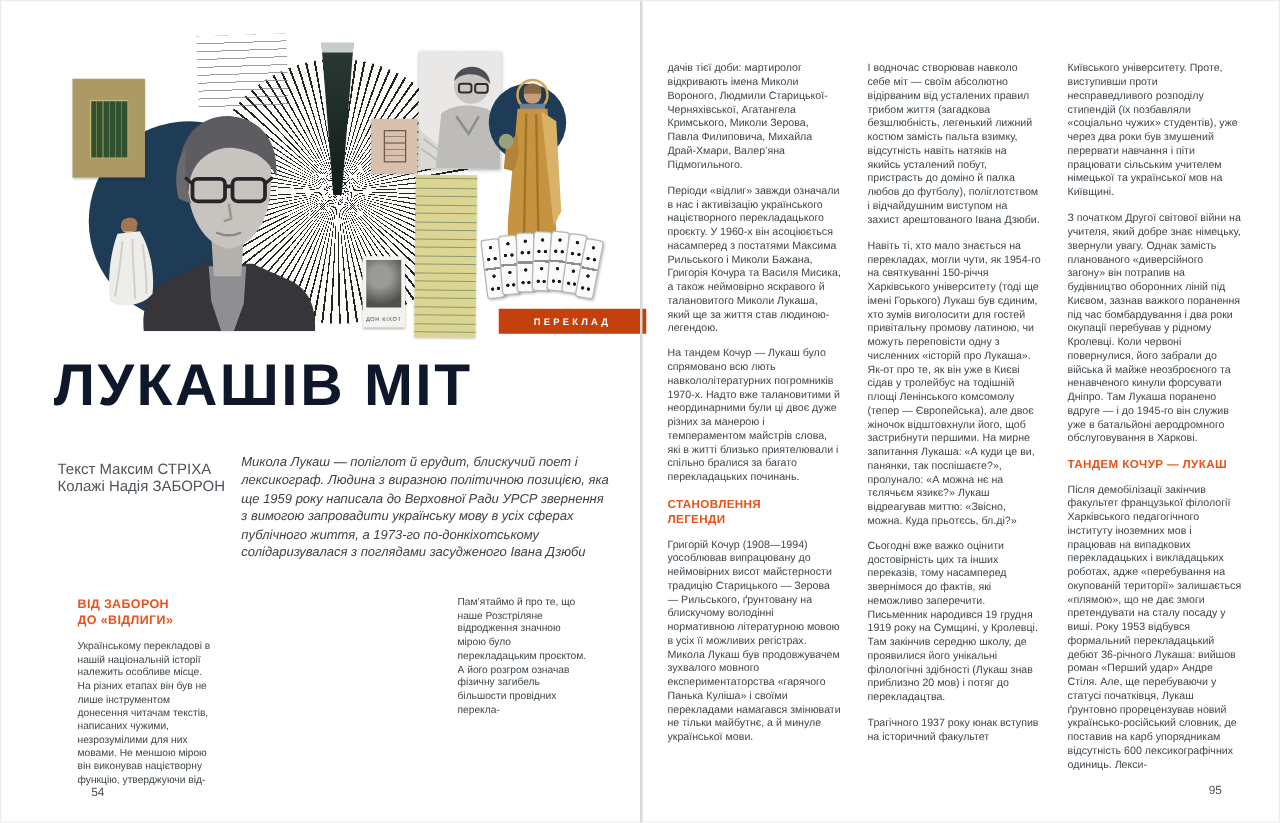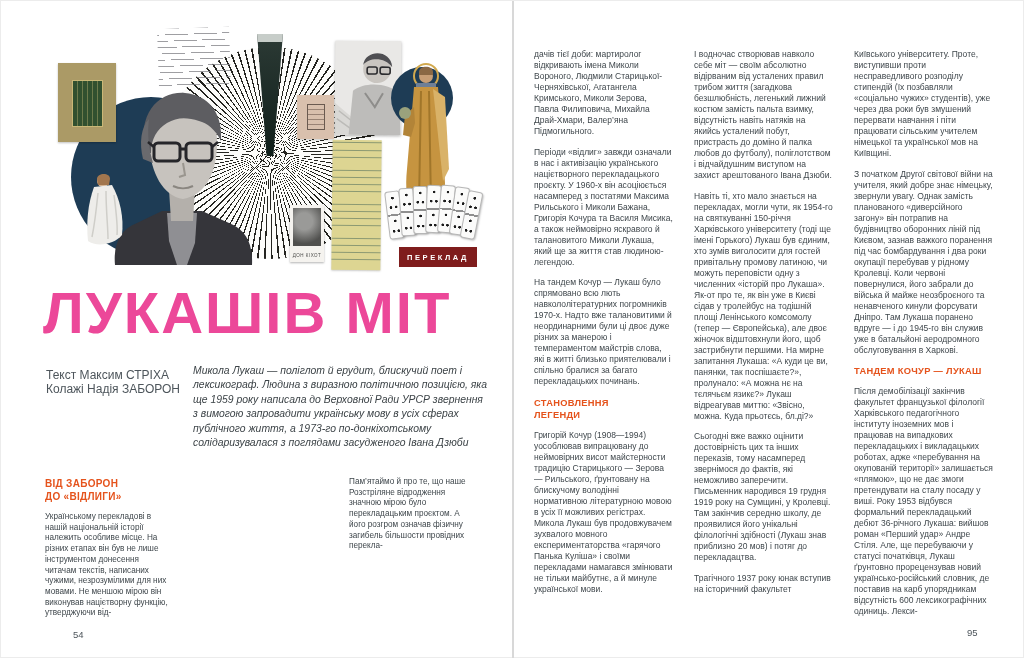--- a/index.html
+++ b/index.html
@@ -48,34 +48,34 @@
   .domino{position:absolute;width:13px;height:46px;background:#fbfbfa;border:1px solid #b6b6b6;border-radius:3px;
         box-shadow:1px 1px 2px rgba(0,0,0,.25);background-repeat:no-repeat;
         background-image:
           radial-gradient(circle at 50% 13%,#1b1b1b 1.1px,transparent 1.6px),
           radial-gradient(circle at 30% 33%,#1b1b1b 1.1px,transparent 1.6px),
           radial-gradient(circle at 70% 33%,#1b1b1b 1.1px,transparent 1.6px),
           radial-gradient(circle at 50% 63%,#1b1b1b 1.1px,transparent 1.6px),
           radial-gradient(circle at 32% 85%,#1b1b1b 1.1px,transparent 1.6px),
           radial-gradient(circle at 68% 85%,#1b1b1b 1.1px,transparent 1.6px),
           linear-gradient(to bottom,transparent 48%,#8f8f8f 48%,#8f8f8f 52%,transparent 52%);}
-  .tag{position:absolute;left:398px;top:246px;width:78px;height:20px;background:#7f1d1d;color:#fff;
+  .tag{position:absolute;left:398px;top:246px;width:118px;height:20px;background:#c2410c;color:#fff;
        font-size:7.5px;font-weight:bold;letter-spacing:2.6px;text-align:center;line-height:21px;}
 
   
-  .headline{position:absolute;left:42px;top:283px;font-size:58px;font-weight:800;color:#ec4899;
+  .headline{position:absolute;left:42px;top:283px;font-size:47px;font-weight:800;color:#0f172a;
             letter-spacing:2px;line-height:1;white-space:nowrap;}
   .credits{position:absolute;left:45px;top:367px;font-size:12px;line-height:14px;color:#4d555b;}
   .lede{position:absolute;left:192px;top:363px;width:295px;font-size:10.4px;line-height:14.4px;
         font-style:italic;color:#3c4347;}
 
   
   .cols{position:absolute;display:flex;}
   .cols-left{left:44px;top:476px;width:428px;height:158px;gap:28px;}
-  .cols-left .col{width:124px;font-size:8.2px;line-height:10.7px;overflow:hidden;}
+  .cols-left .col{width:124px;font-size:8.2px;line-height:10.7px;overflow:hidden;margin-left:17px;}
   .cols-right{left:20px;top:28px;width:462px;height:598px;gap:20px;margin-top:20px;}
   .cols-right .col{width:140px;font-size:8.5px;line-height:11px;overflow:hidden;}
   .col p{margin:0 0 9.5px;}
   .sec-h{color:#e5531c;font-weight:bold;white-space:pre-line;letter-spacing:.3px;}
   .sec-h-main{font-size:10px;line-height:13px;margin:0 0 9px;}
   .sec-h-sub{font-size:9.3px;line-height:12px;margin:3px 0 9px;}
   .pagenum{position:absolute;font-size:9.5px;color:#4d555b;}
   .pn-left{left:44px;top:628px;padding-left:28px;}
   .pn-right{left:453px;top:626px;}
 </style>

